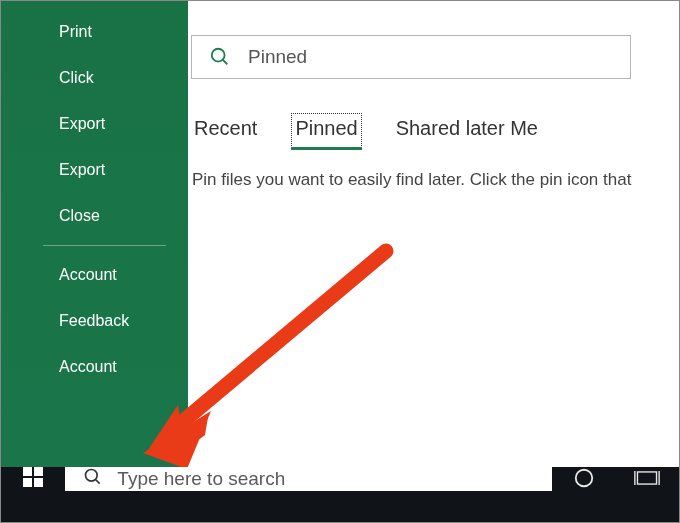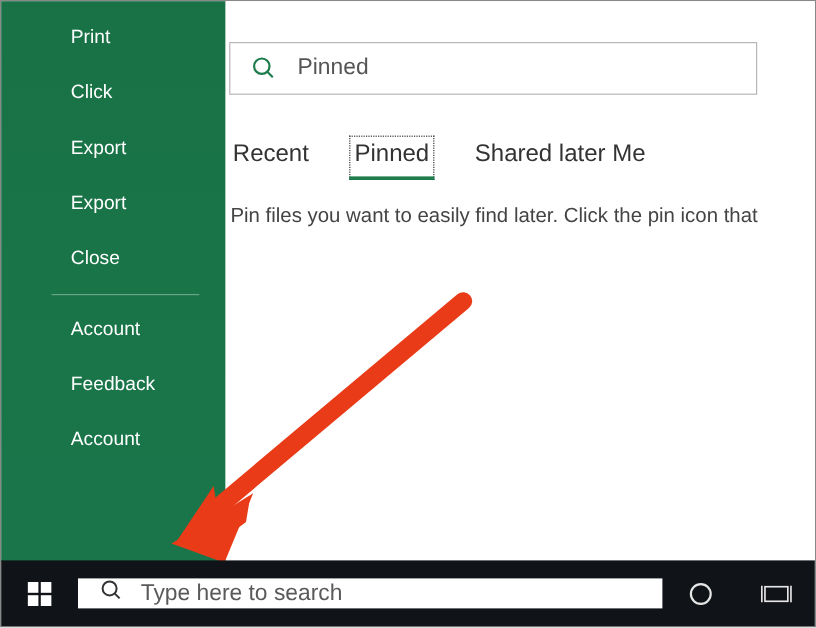--- a/index.html
+++ b/index.html
@@ -29,21 +29,21 @@
   .tab.active { font-weight: 400; }
   .tab.active::after { content: ""; position: absolute; left: -2px; right: -2px; bottom: -2px; height: 3px; background: #1f7c4d; }
   .tab.focused { outline: 1px dotted #333; outline-offset: 1px; }
 
   .hint { margin: 22px 0 0 4px; font-size: 17px; color: #444; white-space: nowrap; }
 
   
   .arrow-layer { position: absolute; inset: 0; pointer-events: none; }
 
   
-  .taskbar { position: absolute; left: 0; right: 0; bottom: 0; height: 55px; background: #101318; display: flex; align-items: center; }
+  .taskbar { position: absolute; left: 0; right: 0; bottom: 0; height: 55px; background: #101318; display: flex; align-items: flex-start; }
   .start { width: 65px; display:flex; align-items:center; justify-content:center; cursor:pointer; }
   .start svg { fill: #fff; }
   .tb-search { flex: 0 0 487px; background: #fff; display:flex; align-items:center; gap: 14px; padding-left: 18px; cursor:text; }
   .tb-search .mag svg { stroke:#333; }
   .tb-search .ph { font-size: 19px; color: #5a5a5a; }
   .tb-gap { flex: 1; background: #101318; }
   .tb-btn { width: 64px; display:flex; align-items:center; justify-content:center; cursor:pointer; }
   .tb-btn svg { stroke: #e6e6e6; fill:none; }
 </style>
 </head>

